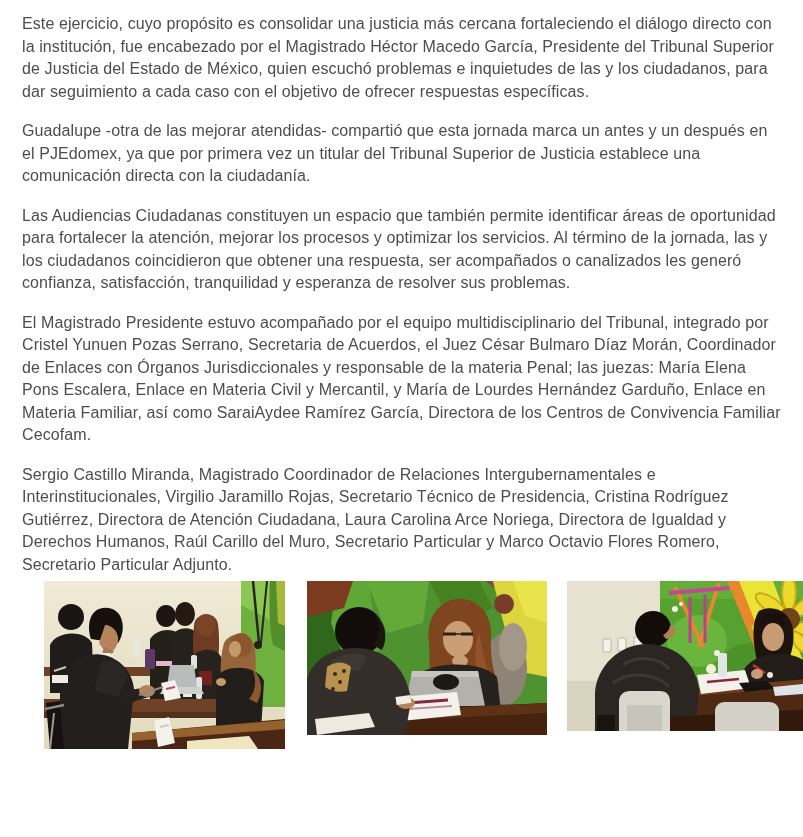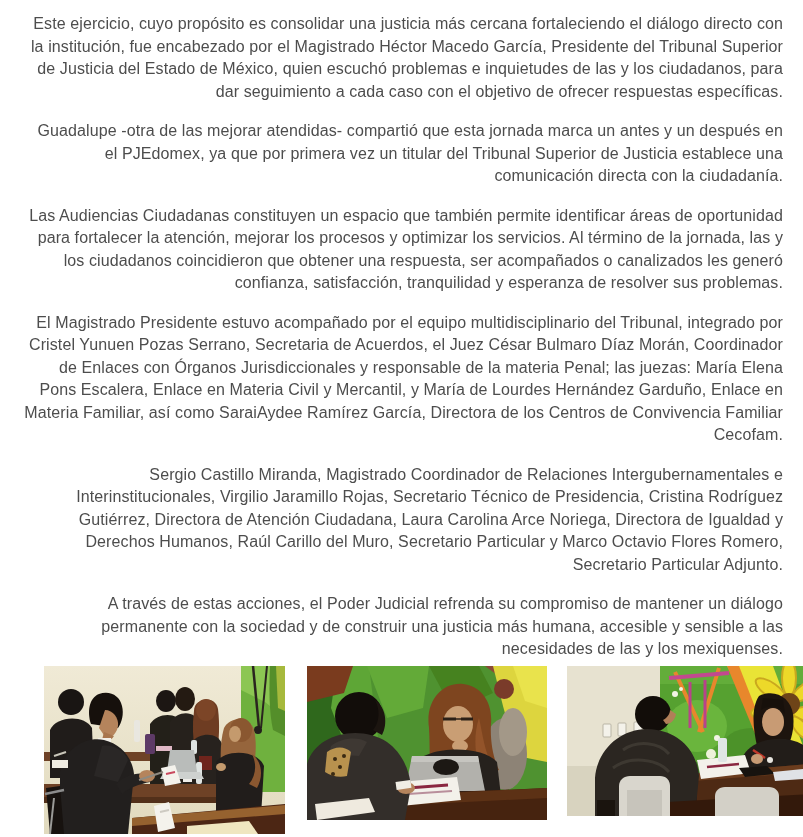--- a/index.html
+++ b/index.html
@@ -10,21 +10,20 @@
     color:#4d4d4d;
   }
   .article { padding:13px 20px 0 22px; }
   .article p {
     max-width:761px;
     font-size:16px;
     line-height:22.5px;
     letter-spacing:0.1px;
     margin:0 0 17px 0;
     color:#4d4d4d;
-    text-align:right;
   }
   .article p:last-of-type { margin-bottom:5px; }
   .gallery {
     display:flex;
     align-items:flex-start;
     padding-left:22px;
   }
   .gallery figure { flex:0 0 auto; overflow:hidden; }
   .photo1 { width:241px; height:168px; margin-right:22px; }
   .photo2 { width:240px; height:154px; margin-right:20px; }
@@ -33,21 +32,20 @@
 </style>
 </head>
 <body>
 
 <main class="article">
   <p>Este ejercicio, cuyo propósito es consolidar una justicia más cercana fortaleciendo el diálogo directo con la institución, fue encabezado por el Magistrado Héctor Macedo García, Presidente del Tribunal Superior de Justicia del Estado de México, quien escuchó problemas e inquietudes de las y los ciudadanos, para dar seguimiento a cada caso con el objetivo de ofrecer respuestas específicas.</p>
   <p>Guadalupe -otra de las mejorar atendidas- compartió que esta jornada marca un antes y un después en el PJEdomex, ya que por primera vez un titular del Tribunal Superior de Justicia establece una comunicación directa con la ciudadanía.</p>
   <p>Las Audiencias Ciudadanas constituyen un espacio que también permite identificar áreas de oportunidad para fortalecer la atención, mejorar los procesos y optimizar los servicios. Al término de la jornada, las y los ciudadanos coincidieron que obtener una respuesta, ser acompañados o canalizados les generó confianza, satisfacción, tranquilidad y esperanza de resolver sus problemas.</p>
   <p>El Magistrado Presidente estuvo acompañado por el equipo multidisciplinario del Tribunal, integrado por Cristel Yunuen Pozas Serrano, Secretaria de Acuerdos, el Juez César Bulmaro Díaz Morán, Coordinador de Enlaces con Órganos Jurisdiccionales y responsable de la materia Penal; las juezas: María Elena Pons Escalera, Enlace en Materia Civil y Mercantil, y María de Lourdes Hernández Garduño, Enlace en Materia Familiar, así como SaraiAydee Ramírez García, Directora de los Centros de Convivencia Familiar Cecofam.</p>
   <p>Sergio Castillo Miranda, Magistrado Coordinador de Relaciones Intergubernamentales e Interinstitucionales,  Virgilio Jaramillo Rojas, Secretario Técnico de Presidencia, Cristina Rodríguez Gutiérrez, Directora de Atención Ciudadana, Laura Carolina Arce Noriega, Directora de Igualdad y Derechos Humanos, Raúl Carillo del Muro, Secretario Particular y Marco Octavio Flores Romero, Secretario Particular Adjunto.</p>
-  <p>A través de estas acciones, el Poder Judicial refrenda su compromiso de mantener un diálogo permanente con la sociedad y de construir una justicia más humana, accesible y sensible a las necesidades de las y los mexiquenses.</p>
 
   <div class="gallery">
 
     <figure class="photo1" role="img" aria-label="Audiencia ciudadana: varias mesas de madera con funcionarios y ciudadanos conversando en una sala con pared crema y mural verde">
       <svg viewBox="0 0 241 168" preserveAspectRatio="none">
         <defs>
           <linearGradient id="p1wall" x1="0" y1="0" x2="0" y2="1">
             <stop offset="0" stop-color="#f0ead6"></stop>
               <stop offset="1" stop-color="#e1dabe"></stop>
           </linearGradient>

